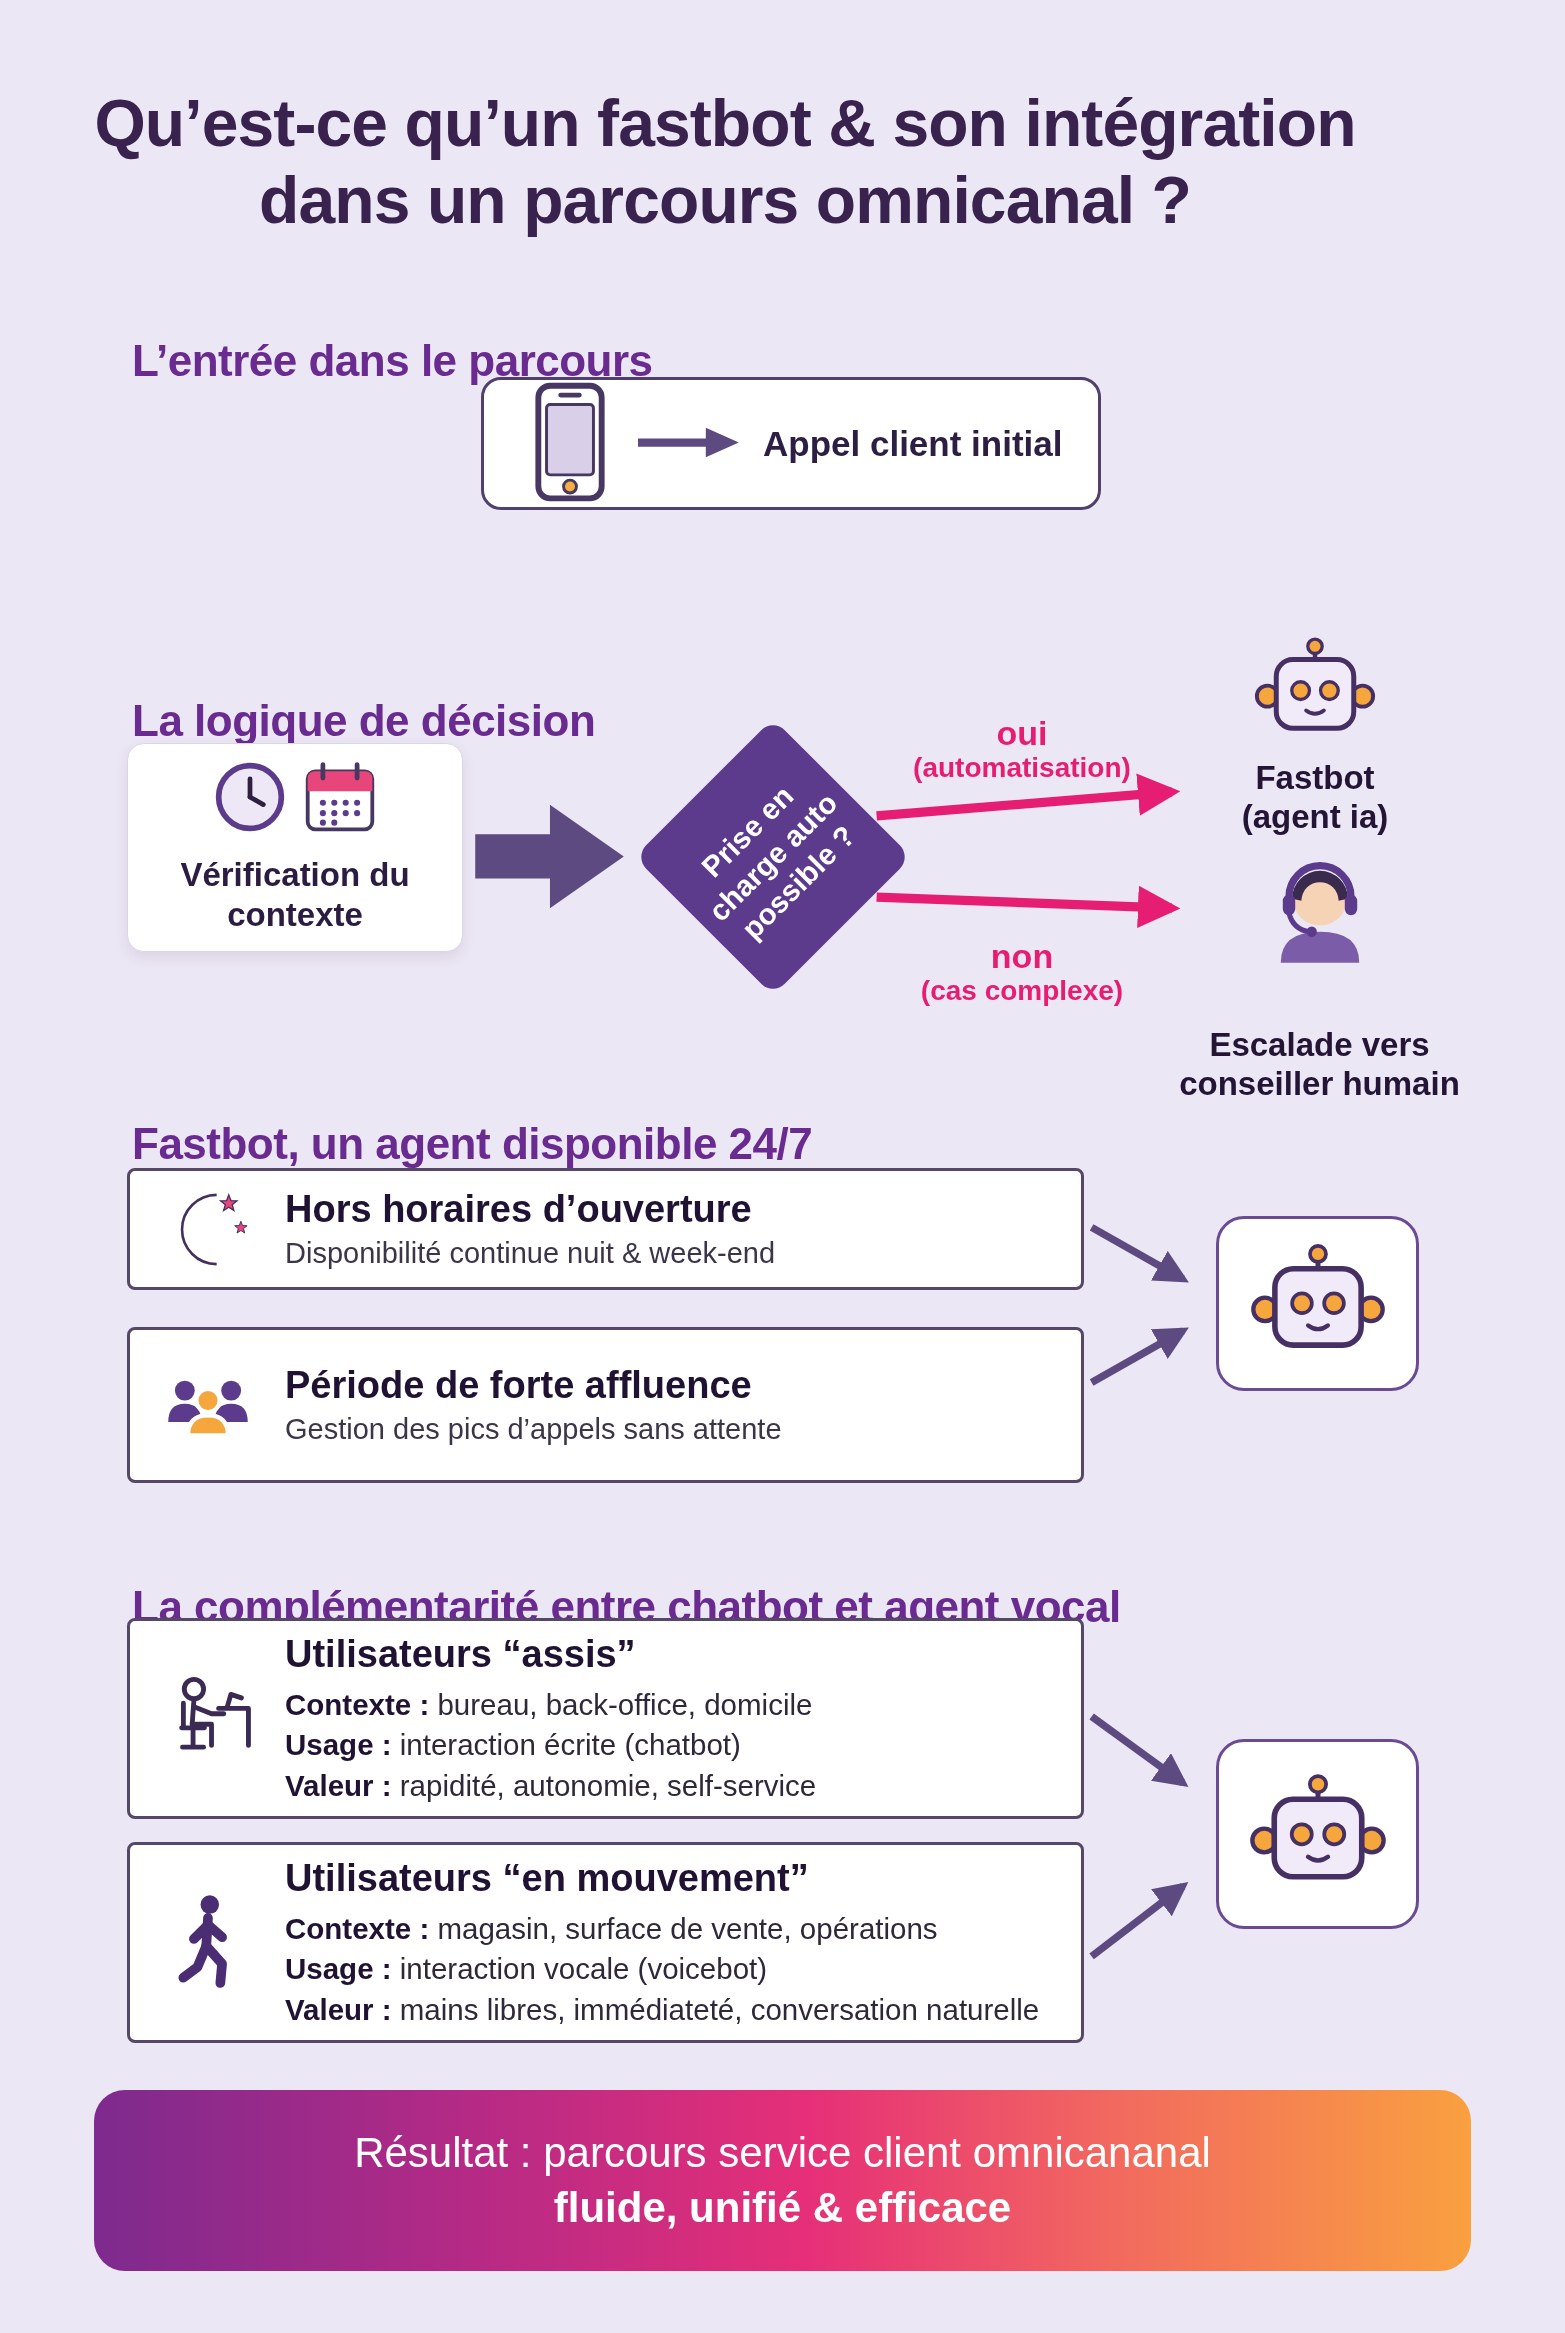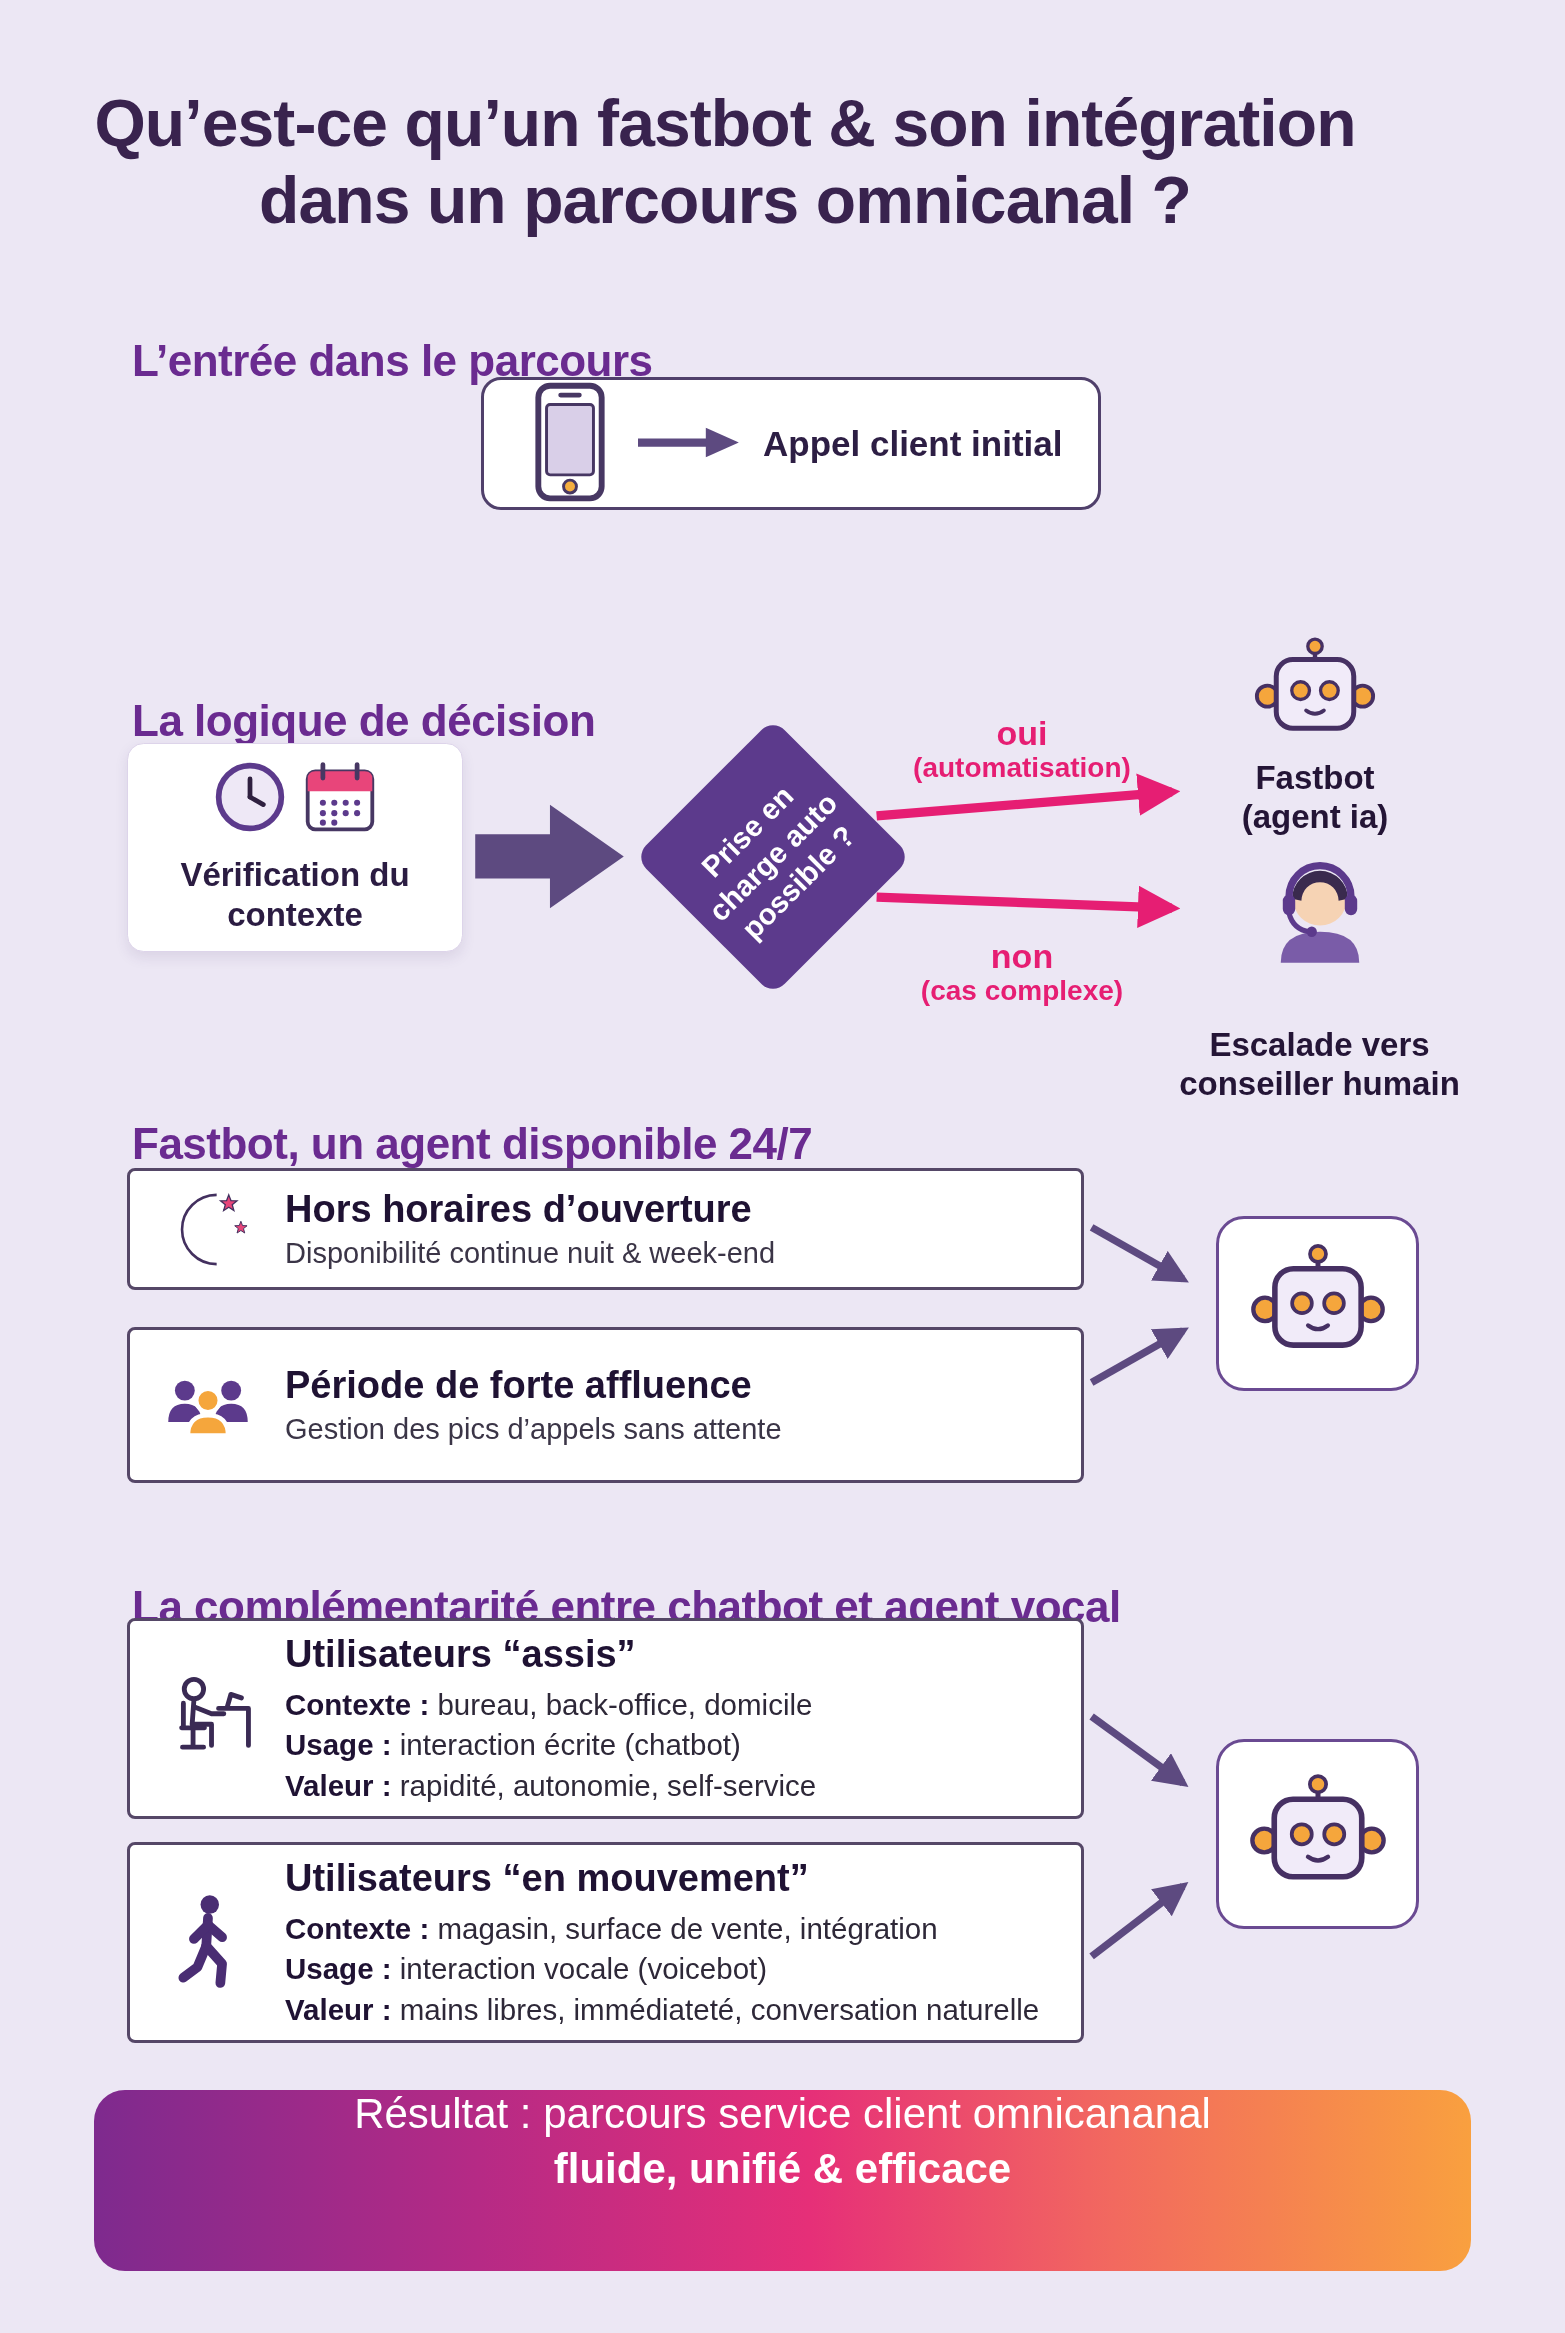--- a/index.html
+++ b/index.html
@@ -101,21 +101,21 @@
   .comp-2{top:1842px; height:201px;}
   .info-rows{margin-top:9.2px; display:flex; flex-direction:column; gap:2.8px;}
   .info-row{font-size:29.5px; color:#2e2838; line-height:1.28;}
   .row-label{font-weight:bold; color:#1f1233;}
 
   
   .footer-banner{
     position:absolute; left:94px; top:2090px; width:1377px; height:181px;
     border-radius:31px;
     background:linear-gradient(90deg,#7e2a8e 0%,#b62a85 28%,#e62f78 52%,#f2695f 74%,#f9a03f 100%);
-    display:flex; flex-direction:column; align-items:center; justify-content:flex-start;
+    display:flex; flex-direction:column; align-items:center; justify-content:center;
     color:#ffffff; gap:7.4px;
   }
   .footer-line1{font-size:42px;}
   .footer-line2{font-size:42px; font-weight:bold;}
 
   .connectors{position:absolute; left:0; top:0; pointer-events:none;}
 </style>
 </head>
 <body>
 
@@ -314,21 +314,21 @@
         <path d="M42 30 L40 62"></path>
         <path d="M42 38 L58 52"></path>
         <path d="M42 38 L26 54"></path>
         <path d="M40 62 L58 82 L56 104"></path>
         <path d="M40 62 L30 86 L14 98"></path>
       </svg>
     </div>
     <div class="card-text">
       <div class="card-title">Utilisateurs “en mouvement”</div>
       <div class="info-rows">
-        <div class="info-row"><span class="row-label">Contexte :</span> <span>magasin, surface de vente, intégration</span></div>
+        <div class="info-row"><span class="row-label">Contexte :</span> <span>magasin, surface de vente, opérations</span></div>
         <div class="info-row"><span class="row-label">Usage :</span> <span>interaction vocale (voicebot)</span></div>
         <div class="info-row"><span class="row-label">Valeur :</span> <span>mains libres, immédiateté, conversation naturelle</span></div>
       </div>
     </div>
   </div>
 
   <div class="robot-box robot-box-2">
     <span>
       <svg width="140" height="124" viewBox="0 0 112 98">
         <line x1="56" y1="22" x2="56" y2="12" stroke="#463063" stroke-width="4"></line>

